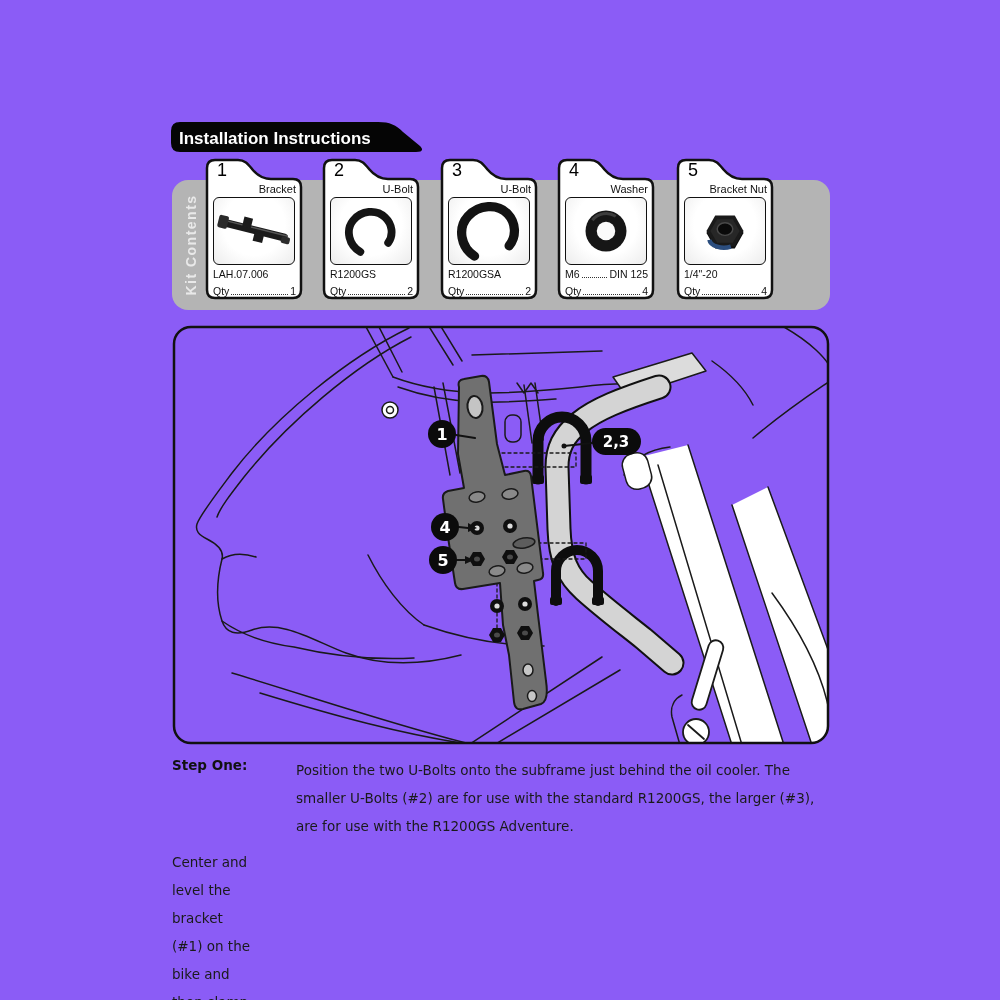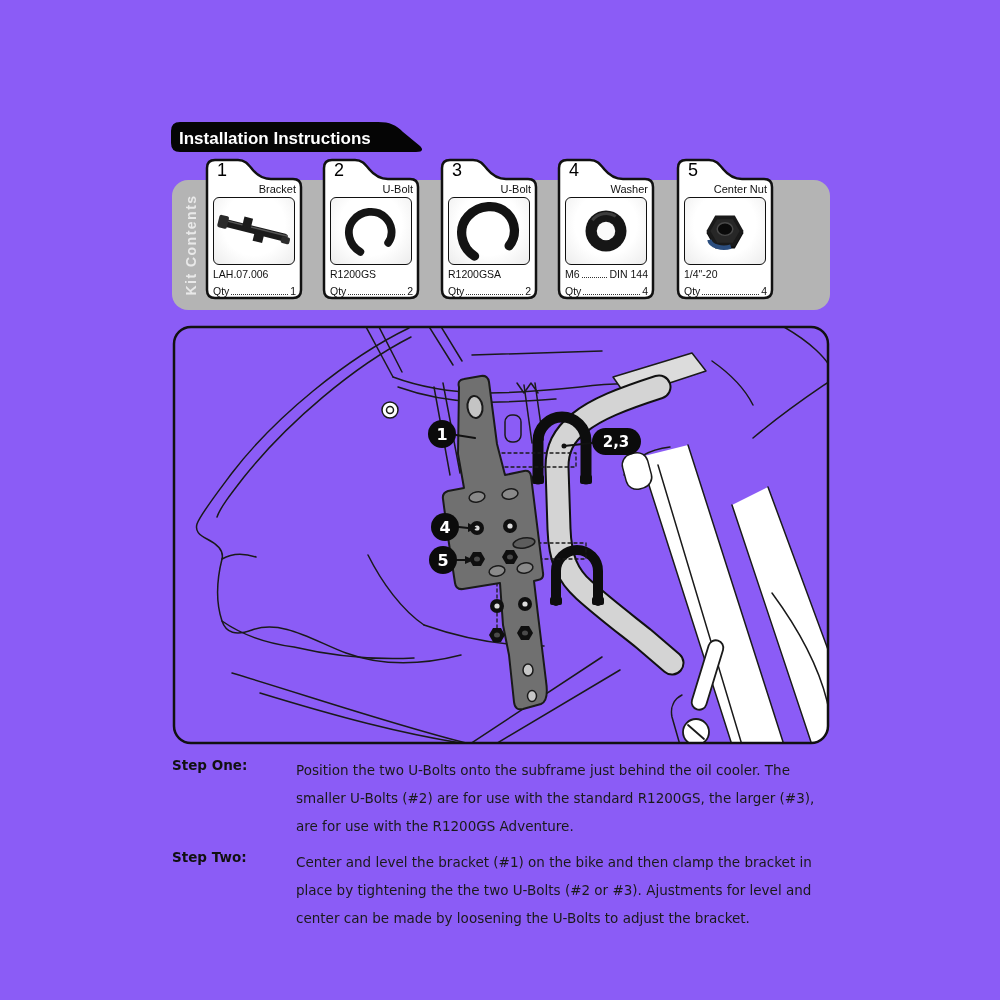--- a/index.html
+++ b/index.html
@@ -139,35 +139,35 @@
     <div class="photo-box">
       <svg viewBox="0 0 82 66">
         <circle cx="41" cy="33" r="21" fill="#161616"></circle>
         <circle cx="41" cy="33" r="9.5" fill="#fafafa"></circle>
         <path d="M27,22 A18,18 0 0 1 51,18" stroke="#3d3d3d" stroke-width="3" fill="none"></path>
       </svg>
     </div>
     <div class="spec">
       <span>M6</span>
       <span class="leader"></span>
-      <span>DIN 144</span>
+      <span>DIN 125</span>
     </div>
     <div class="qty">
       <span>Qty</span>
       <span class="leader"></span>
       <span>4</span>
     </div>
   </div>
 
   <div class="card" style="left:676px">
     <svg class="outline" viewBox="0 0 98 142">
       <path d="M10,2 H33 C40,2 43,6 47,11 C52,17 57,21 66,21 H88 Q96,21 96,29 V132 Q96,140 88,140 H10 Q2,140 2,132 V10 Q2,2 10,2 Z" fill="#fff" stroke="#111" stroke-width="2.5"></path>
     </svg>
     <span class="num">5</span>
-    <span class="pname">Center Nut</span>
+    <span class="pname">Bracket Nut</span>
     <div class="photo-box">
       <svg viewBox="0 0 82 66">
         <polygon points="22,35 31,19 51,19 60,35 51,51 31,51" fill="#0d0d0d"></polygon>
         <polygon points="22,33 31,17 51,17 60,33 51,49 31,49" fill="#1a1a1a"></polygon>
         <polygon points="26,33 33,21 49,21 56,33 49,45 33,45" fill="#272727"></polygon>
         <path d="M25,42 A15,9 0 0 0 47,49" stroke="#2b4d7e" stroke-width="4.5" fill="none"></path>
         <ellipse cx="41" cy="31" rx="8" ry="6.5" fill="#0a0a0a" stroke="#4a4a4a" stroke-width="1.5"></ellipse>
       </svg>
     </div>
     <div class="spec">
@@ -342,18 +342,17 @@
       <rect x="2" y="2" width="654" height="416" rx="17" fill="none" stroke="#111" stroke-width="2.5"></rect>
     </svg>
   </div>
 
   <div class="steps">
     <div class="step">
       <div class="step-label">Step One:</div>
       <div class="step-text">Position the two U-Bolts onto the subframe just behind the oil cooler.  The smaller U-Bolts (#2) are for use with the standard R1200GS, the larger (#3), are for use with the R1200GS Adventure.</div>
     </div>
     <div class="step">
-      <div class="step-label">Step Two:</div>
       <div class="step-text">Center and level the bracket (#1) on the bike and then clamp the bracket in place by tightening the the two U-Bolts (#2 or #3). Ajustments for level and center can be made by loosening the U-Bolts to adjust the bracket.</div>
     </div>
   </div>
 
 </div>
 
 </body></html>

